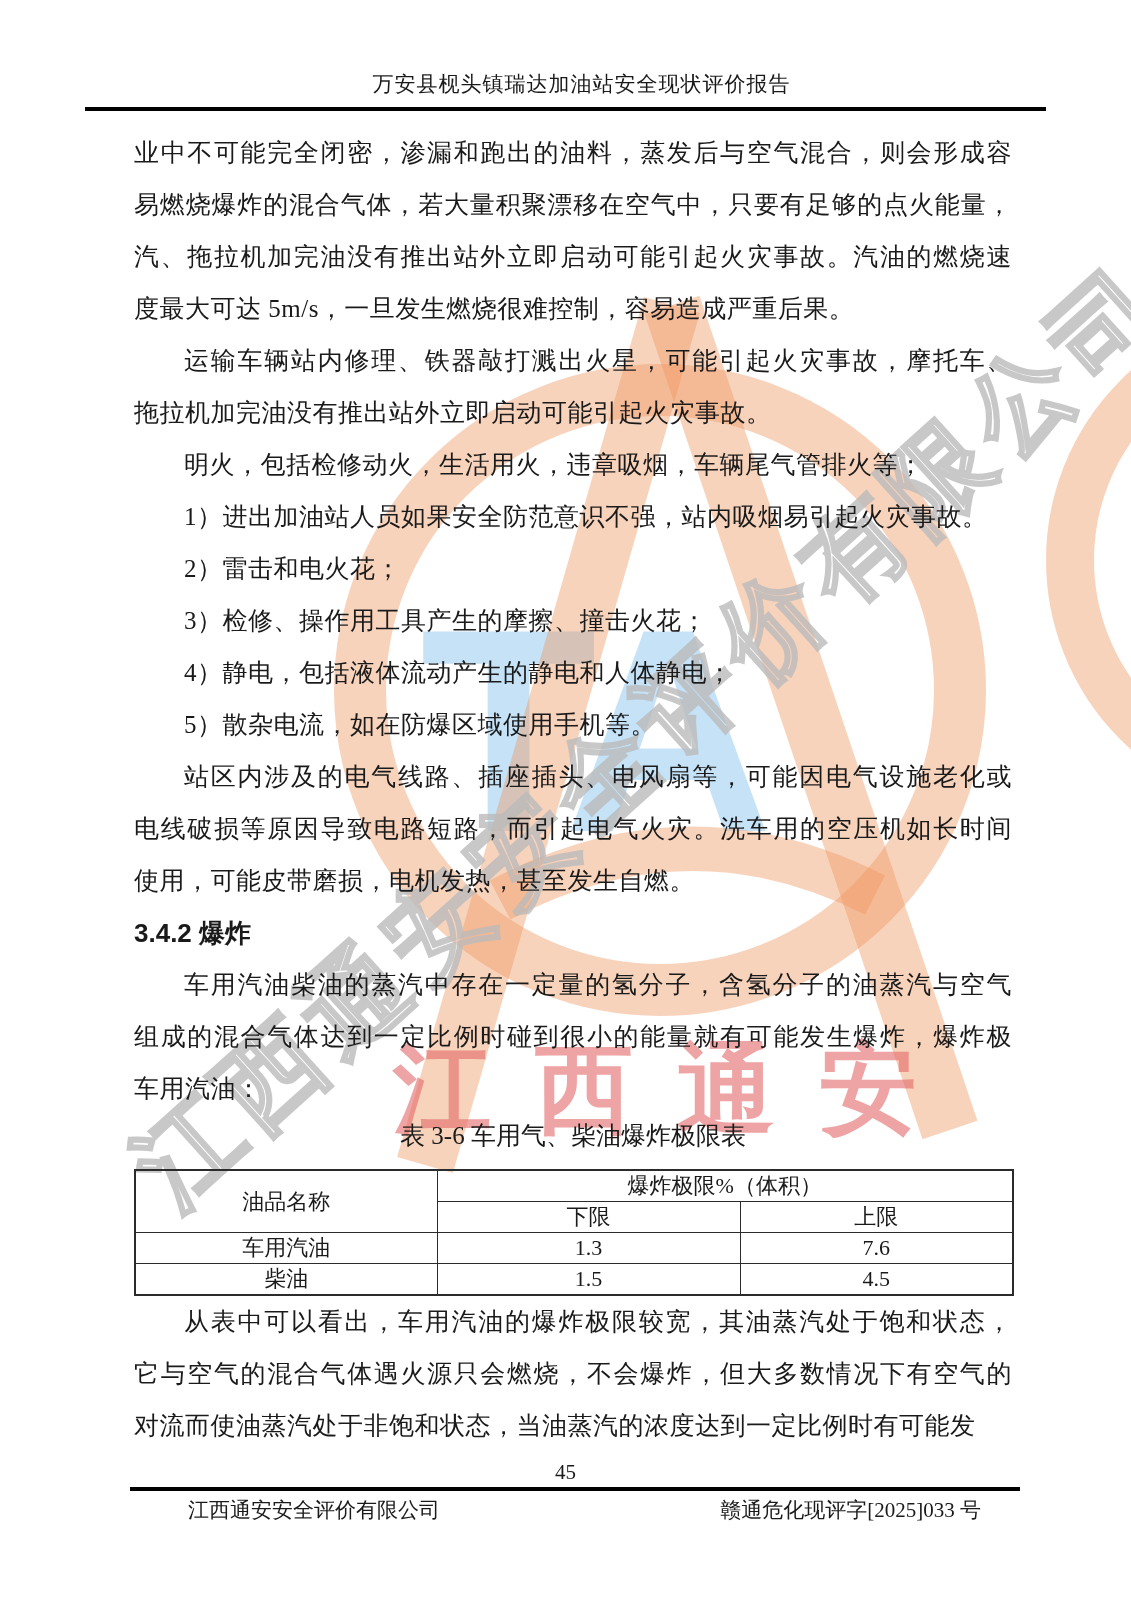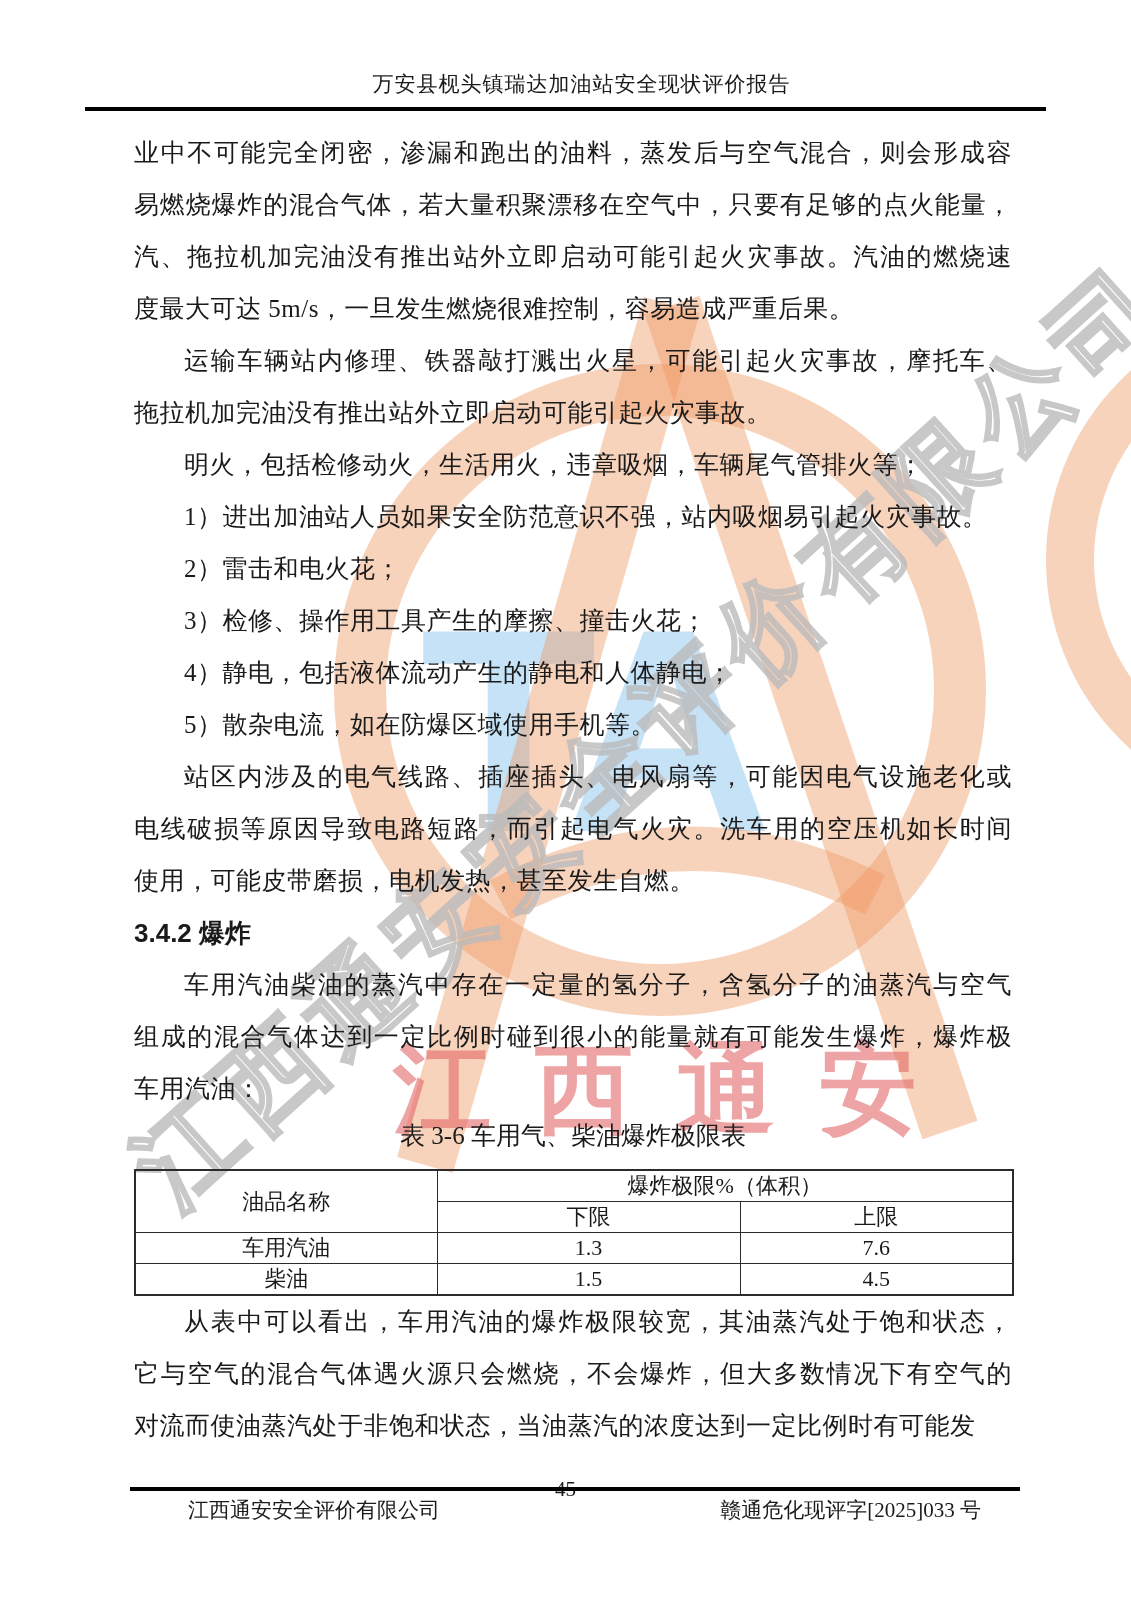--- a/index.html
+++ b/index.html
@@ -53,21 +53,21 @@
   table.limits {
     margin-top:12px; width:878px; border-collapse:collapse;
     border:2px solid #2b2b2b; table-layout:fixed;
   }
   table.limits th, table.limits td {
     border:1px solid #2b2b2b; font-weight:normal;
     font-size:22px; text-align:center; padding:0; overflow:hidden;
   }
   tr.hrow1 th { height:27px; } tr.hrow2 th { height:27px; }
   tr.drow td { height:24px; }
-  .page-number { position:absolute; top:1460px; left:0; width:100%; text-align:center; font-size:21px;margin-top:17px; }
+  .page-number { position:absolute; top:1460px; left:0; width:100%; text-align:center; font-size:21px; }
   .footer-rule { position:absolute; top:1487px; left:130px; width:890px; border-top:4px solid #000; }
   .footer-left { position:absolute; top:1496px; left:188px; font-size:21px; }
   .footer-right { position:absolute; top:1496px; right:150px; font-size:21px; }
 </style>
 </head>
 <body>
 
 <div class="page">
 
   <div class="wm-layer">

